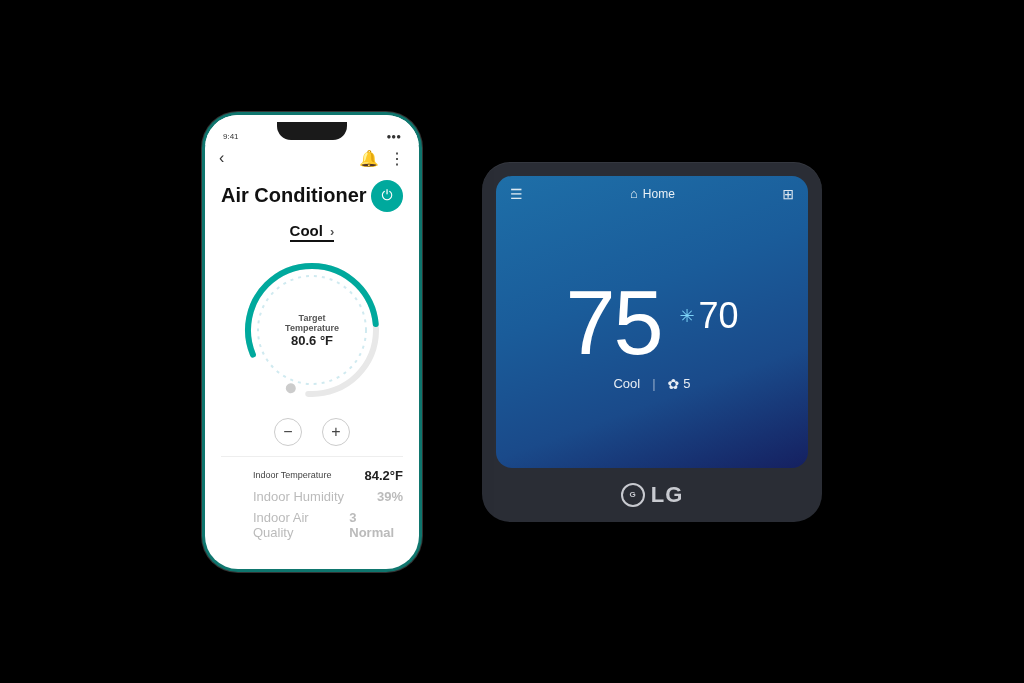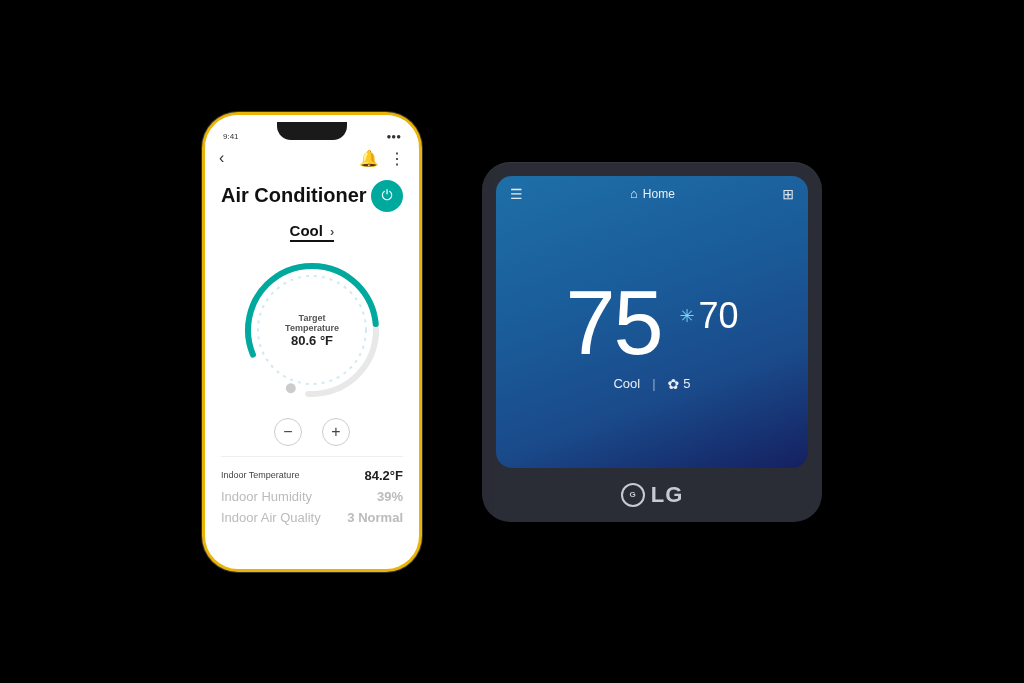--- a/index.html
+++ b/index.html
@@ -12,21 +12,21 @@
       justify-content: center;
       gap: 60px;
       font-family: -apple-system, BlinkMacSystemFont, 'Segoe UI', sans-serif;
       overflow: hidden;
     }
 
     
     .phone-outer {
       width: 220px;
       height: 460px;
-      background: #eab308;
+      background: #0f766e;
       border-radius: 36px;
       padding: 3px;
       box-shadow: 0 0 0 1px #333, 0 20px 60px rgba(0,0,0,0.8);
       position: relative;
     }
     .phone-notch {
       position: absolute;
       top: 10px;
       left: 50%;
       transform: translateX(-50%);
@@ -172,20 +172,21 @@
     }
     .info-row {
       display: flex;
       justify-content: space-between;
       align-items: center;
       padding: 3px 0;
     }
     .info-label {
       font-size: 9px;
       color: #444;
+      margin-left: 32px;
     }
     .info-value {
       font-size: 13px;
       color: #222;
       font-weight: 600;
     }
     .info-row.faded .info-label,
     .info-row.faded .info-value {
       color: #bbb;
       font-size: 13px;

